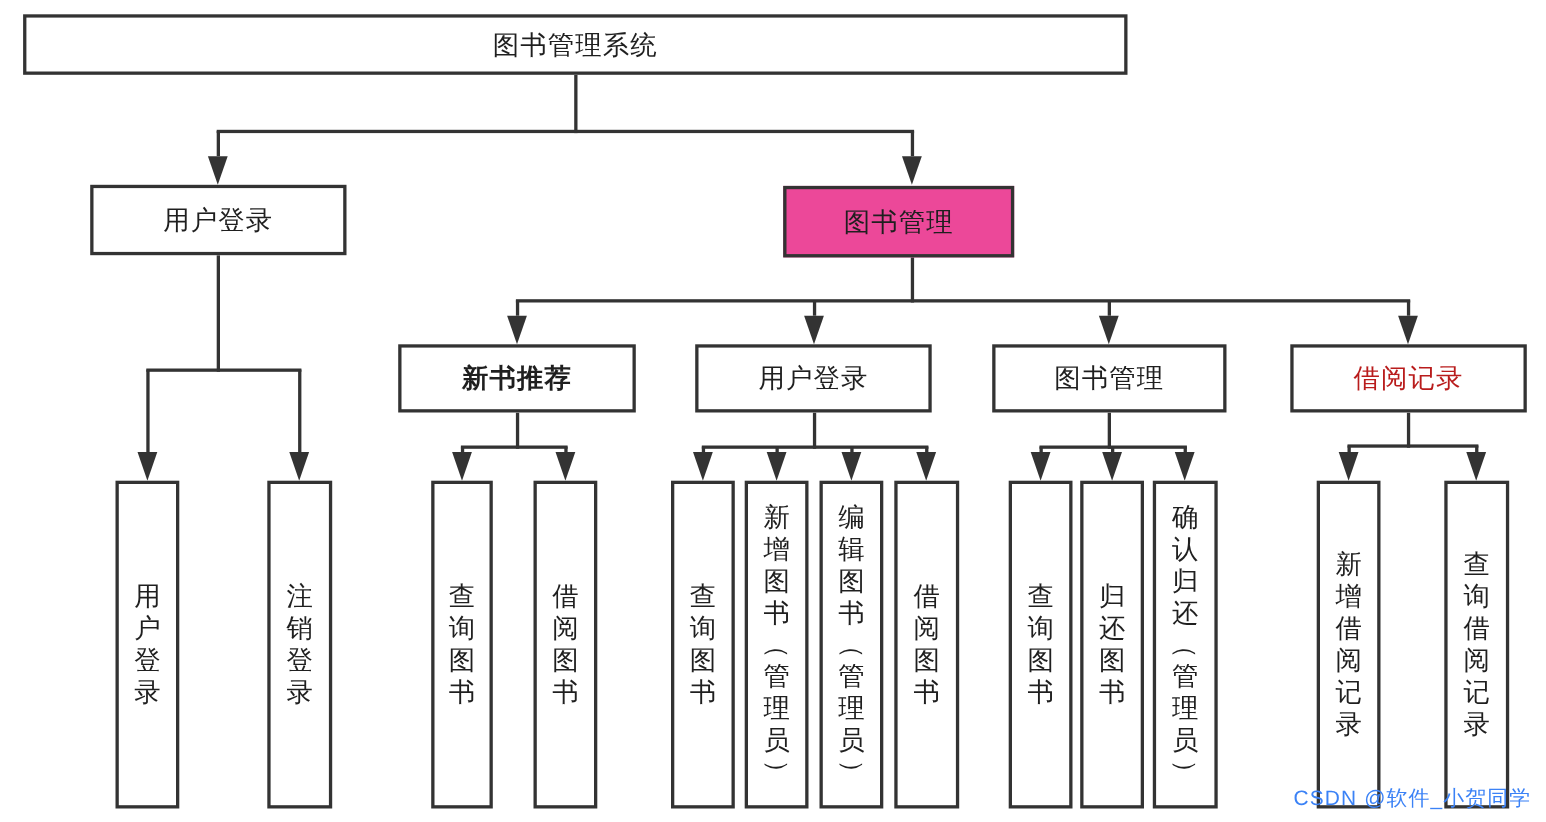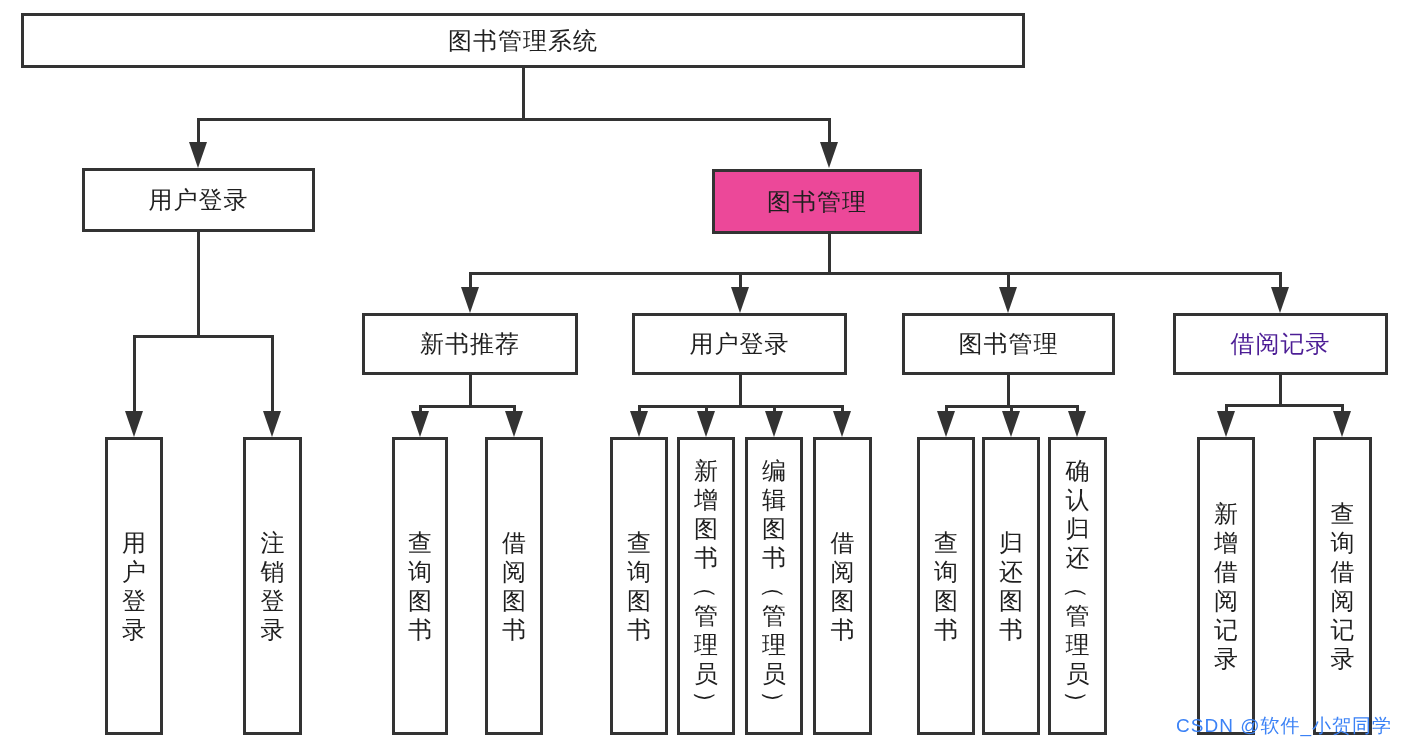--- a/index.html
+++ b/index.html
@@ -32,30 +32,30 @@
   <div id="watermark" style="color: #3b82f6;">CSDN @软件_小贺同学</div>
 <div class="node h" style="left: 21px; top: 13px; width: 1004px; height: 55px; border-color: rgb(51, 51, 51); background: rgb(255, 255, 255); color: rgb(31, 31, 31);">
       <div class="label">图书管理系统</div>
     </div>
     <div class="node h" style="left: 82px; top: 168px; width: 233px; height: 64px; border-color: rgb(51, 51, 51); background: rgb(255, 255, 255); color: rgb(31, 31, 31);">
       <div class="label">用户登录</div>
     </div>
     <div class="node h" style="left: 712px; top: 169px; width: 210px; height: 65px; border-color: rgb(51, 51, 51); background: #ec4899; color: rgb(31, 31, 31);">
       <div class="label">图书管理</div>
     </div>
-    <div class="node h" style="left: 362px; top: 313px; width: 216px; height: 62px; border-color: rgb(51, 51, 51); background: rgb(255, 255, 255); color: rgb(31, 31, 31);">
+    <div class="node h" style="left: 362px; top: 313px; width: 216px; height: 62px; border-color: rgb(51, 51, 51); background: rgb(255, 255, 255); color: rgb(31, 31, 31); font-weight: bold;">
       <div class="label">新书推荐</div>
     </div>
     <div class="node h" style="left: 632px; top: 313px; width: 215px; height: 62px; border-color: rgb(51, 51, 51); background: rgb(255, 255, 255); color: rgb(31, 31, 31);">
       <div class="label">用户登录</div>
     </div>
     <div class="node h" style="left: 902px; top: 313px; width: 213px; height: 62px; border-color: rgb(51, 51, 51); background: rgb(255, 255, 255); color: rgb(31, 31, 31);">
       <div class="label">图书管理</div>
     </div>
-    <div class="node h" style="left: 1173px; top: 313px; width: 215px; height: 62px; border-color: rgb(51, 51, 51); background: rgb(255, 255, 255); color: #4c1d95;">
+    <div class="node h" style="left: 1173px; top: 313px; width: 215px; height: 62px; border-color: rgb(51, 51, 51); background: rgb(255, 255, 255); color: #b91c1c;">
       <div class="label">借阅记录</div>
     </div>
     <div class="node v" style="left: 105px; top: 437px; width: 58px; height: 298px; border-color: rgb(51, 51, 51); background: rgb(255, 255, 255); color: rgb(31, 31, 31);">
       <div class="label">
         <div class="vchar">用</div>
         <div class="vchar">户</div>
         <div class="vchar">登</div>
         <div class="vchar">录</div>
       </div>
     </div>

